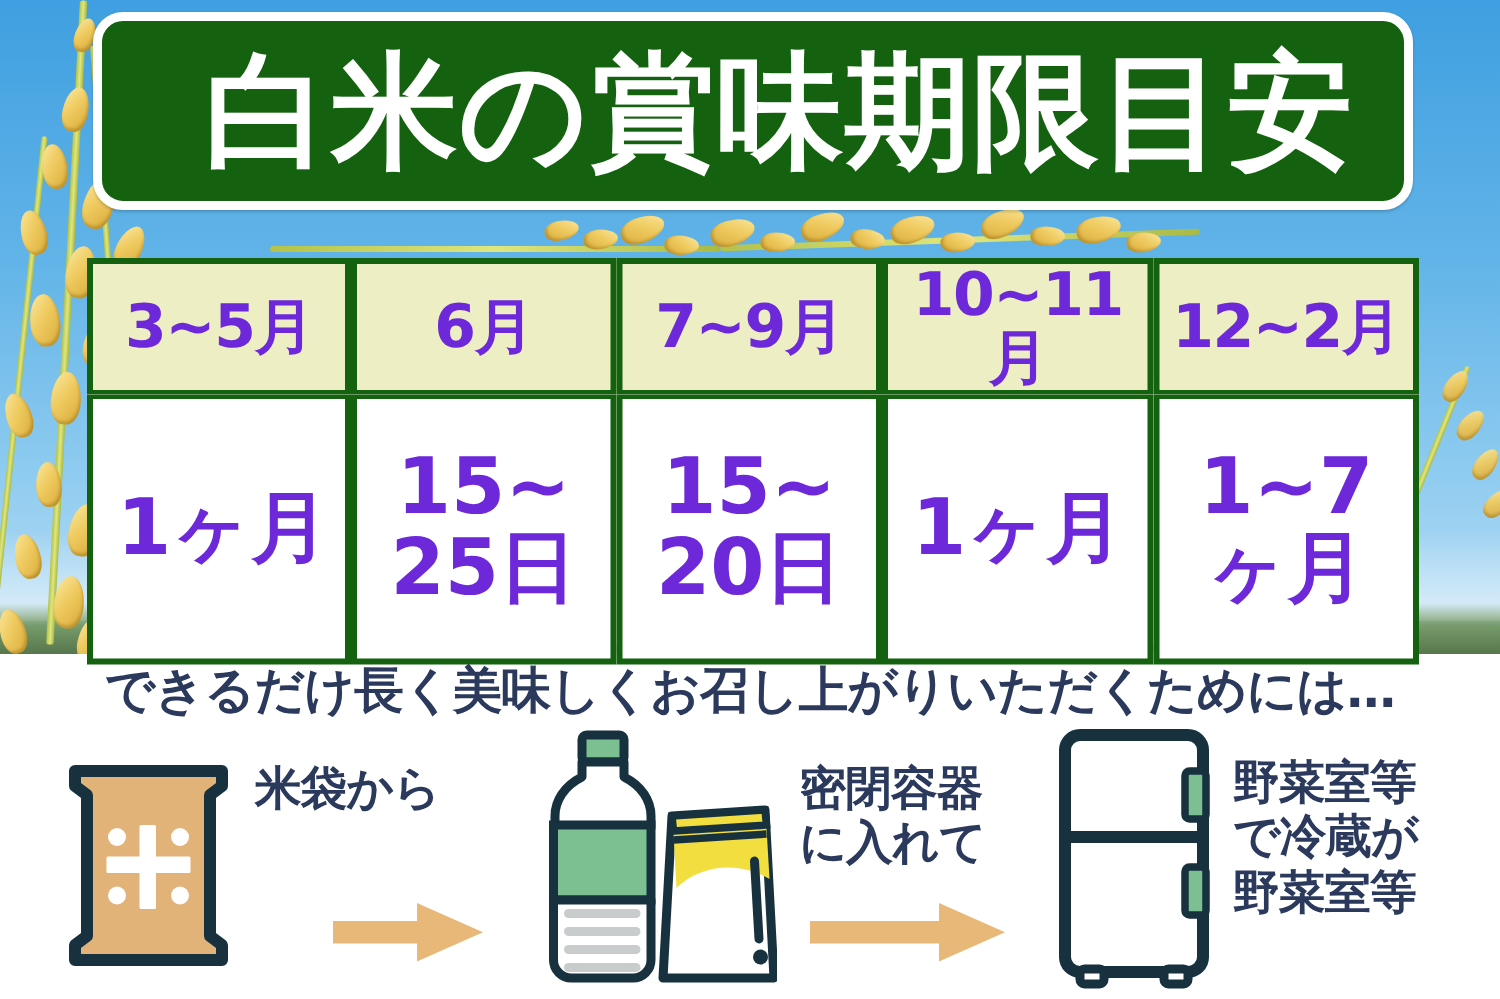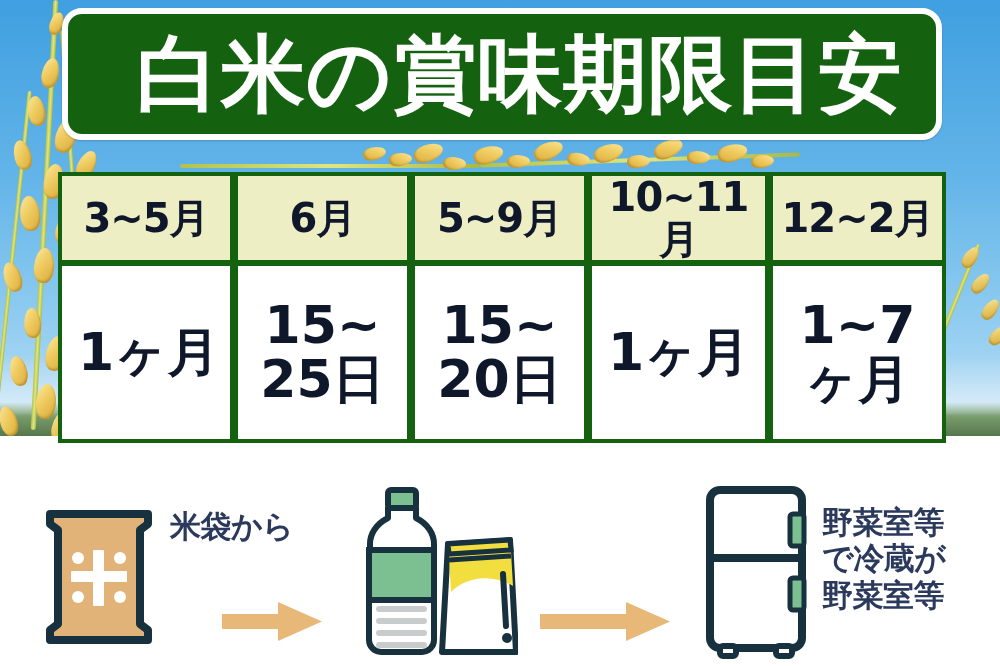--- a/index.html
+++ b/index.html
@@ -101,21 +101,21 @@
     left: 58px; top: 172px;
     width: 888px;
     border-collapse: separate;
     border-spacing: 0;
     table-layout: fixed;
   }
   .shelf-table td {
     border: 4px solid #14610f;
     text-align: center;
     vertical-align: middle;
-    color: #0f172a;
+    color: #6d28d9;
     font-family: "DejaVu Sans", "Liberation Sans", sans-serif;
     font-weight: 700;
   }
   .shelf-table tr.head td {
     background: #eeeec4;
     height: 72px;
     font-size: 40px;
     line-height: 1.05;
     letter-spacing: -1px;
     border-bottom-width: 3px;
@@ -241,21 +241,21 @@
       <col style="width:176px">
       <col style="width:177px">
       <col style="width:177px">
       <col style="width:181px">
       <col style="width:177px">
     </colgroup>
     <tbody>
       <tr class="head">
         <td>3~5月</td>
         <td>6月</td>
-        <td>5~9月</td>
+        <td>7~9月</td>
         <td>10~11月</td>
         <td>12~2月</td>
       </tr>
       <tr class="body">
         <td>
           <span class="cell-line">1ヶ月</span>
         </td>
         <td>
           <span class="cell-line two">15~</span>
           <span class="cell-line two">25日</span>
@@ -268,20 +268,21 @@
           <span class="cell-line">1ヶ月</span>
         </td>
         <td>
           <span class="cell-line two">1~7</span>
           <span class="cell-line two unit-sm">ヶ月</span>
         </td>
       </tr>
     </tbody>
   </table>
 
+  <div class="subtitle">できるだけ長く美味しくお召し上がりいただくためには…</div>
 
   <div class="steps">
 
     <div class="step-icon" style="left:36px; top:16px;">
       <svg width="126" height="152" viewBox="0 0 126 152" aria-hidden="true">
         <path d="M14 14 h98 a0 0 0 0 1 0 0 v10 l-8 6 v94 l8 6 v10 h-98 v-10 l8 -6 v-94 l-8 -6 z" fill="#e2b378" stroke="#17313f" stroke-width="8" stroke-linejoin="round"></path>
         <g fill="#ffffff">
           <rect x="57" y="50" width="11" height="56" rx="1"></rect>
           <rect x="35" y="71" width="56" height="11" rx="1"></rect>
           <circle cx="42" cy="58" r="6"></circle>
@@ -317,20 +318,24 @@
         </g>
 
         <path d="M100 58 l62 -4 l6 112 h-74 z" fill="#ffffff" stroke="#17313f" stroke-width="6" stroke-linejoin="round"></path>
         <path d="M101 70 l62 -4 l2 34 c-20 -12 -46 -10 -62 6 z" fill="#f2df3f"></path>
         <path d="M100 58 l62 -4 l1 10 l-62 4 z" fill="#f2df3f" stroke="#17313f" stroke-width="5"></path>
         <line x1="101" y1="74" x2="163" y2="70" stroke="#17313f" stroke-width="5"></line>
         <path d="M155 88 l3 52" stroke="#17313f" stroke-width="6" stroke-linecap="round" fill="none"></path>
         <circle cx="159" cy="152" r="5" fill="#17313f"></circle>
       </svg>
     </div>
+    <div class="step-label" style="left:533px; top:24px;">
+      <span>密閉容器</span><br>
+      <span>に入れて</span>
+    </div>
 
     <div class="arrow" style="left:540px; top:116px;">
       <svg width="130" height="44" viewBox="0 0 130 44" aria-hidden="true">
         <rect x="0" y="14" width="92" height="15" fill="#e8b878"></rect>
         <polygon points="86,2 130,21.5 86,41" fill="#e8b878"></polygon>
       </svg>
     </div>
 
     <div class="step-icon" style="left:702px; top:0px;">
       <svg width="112" height="176" viewBox="0 0 112 176" aria-hidden="true">

